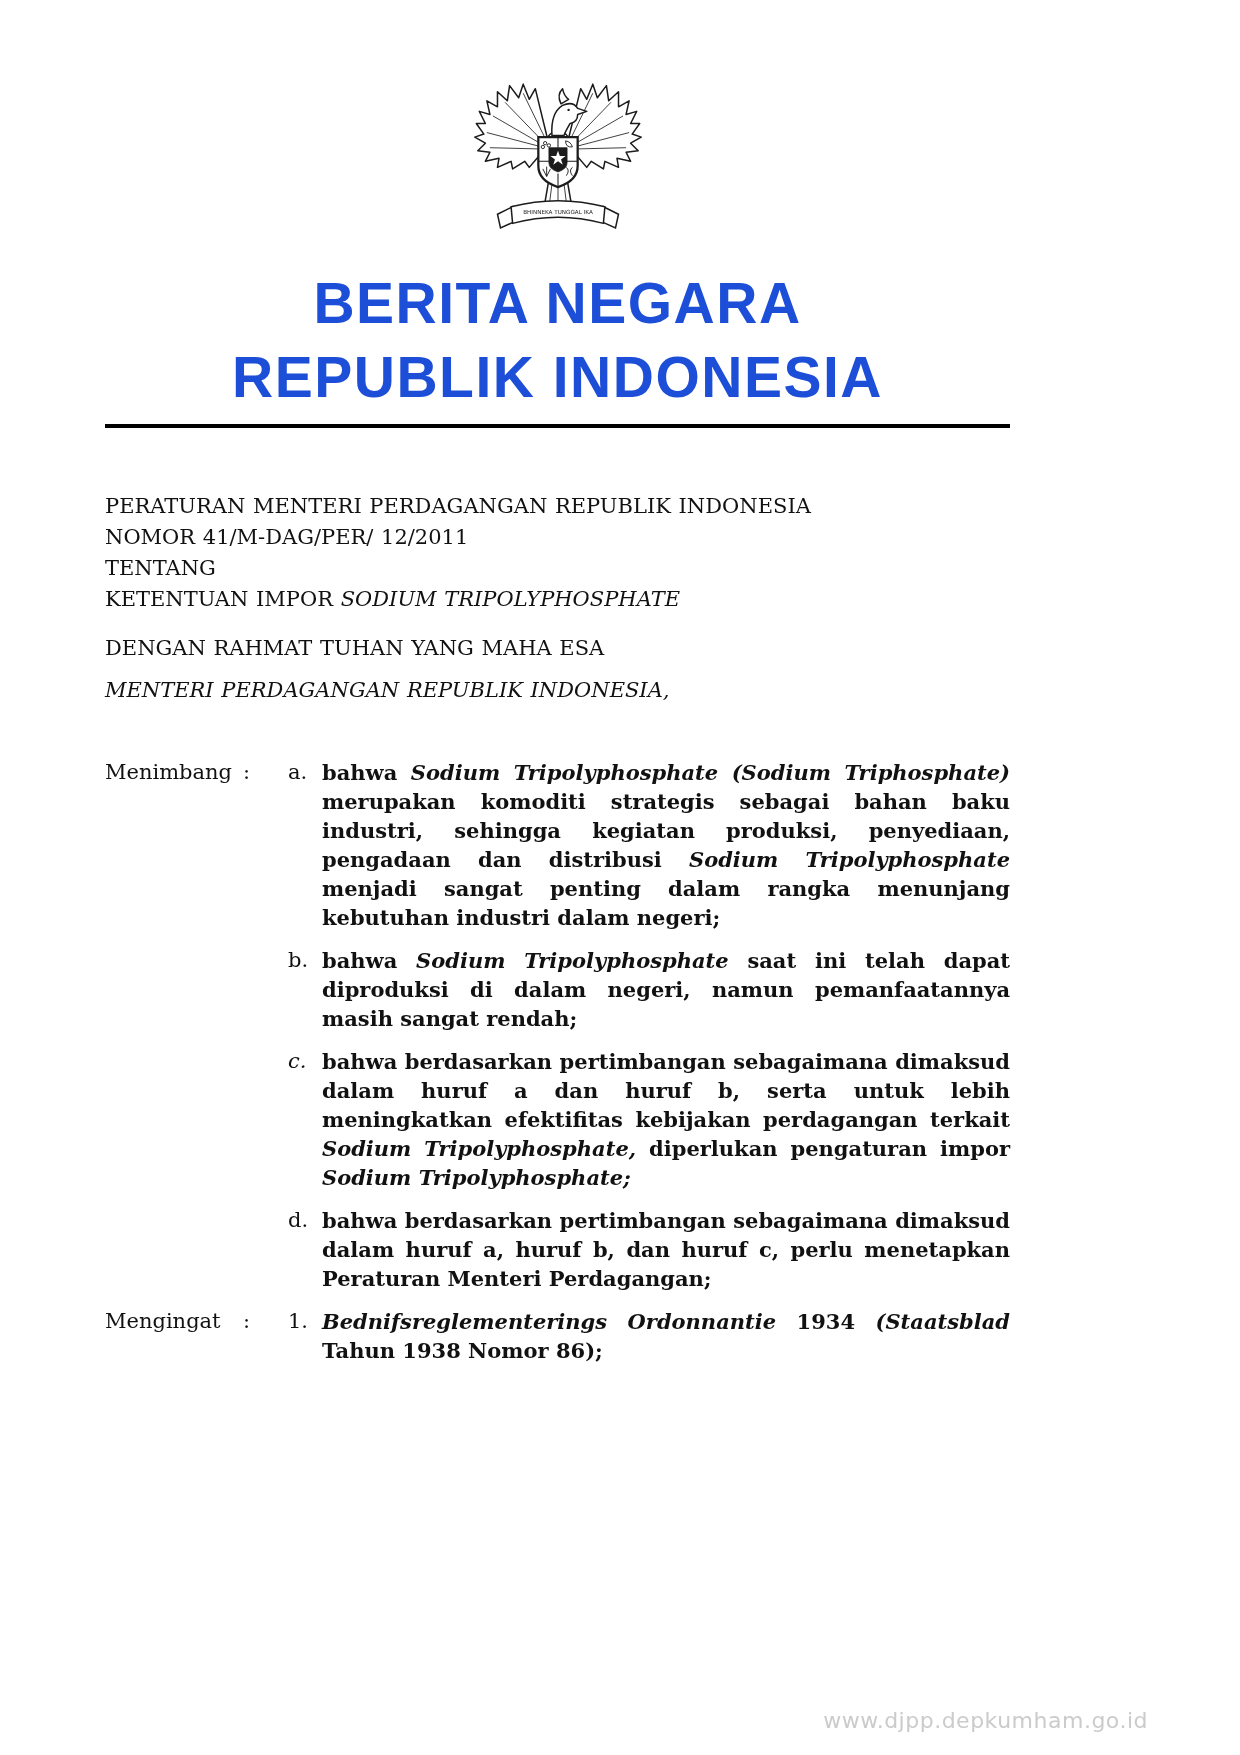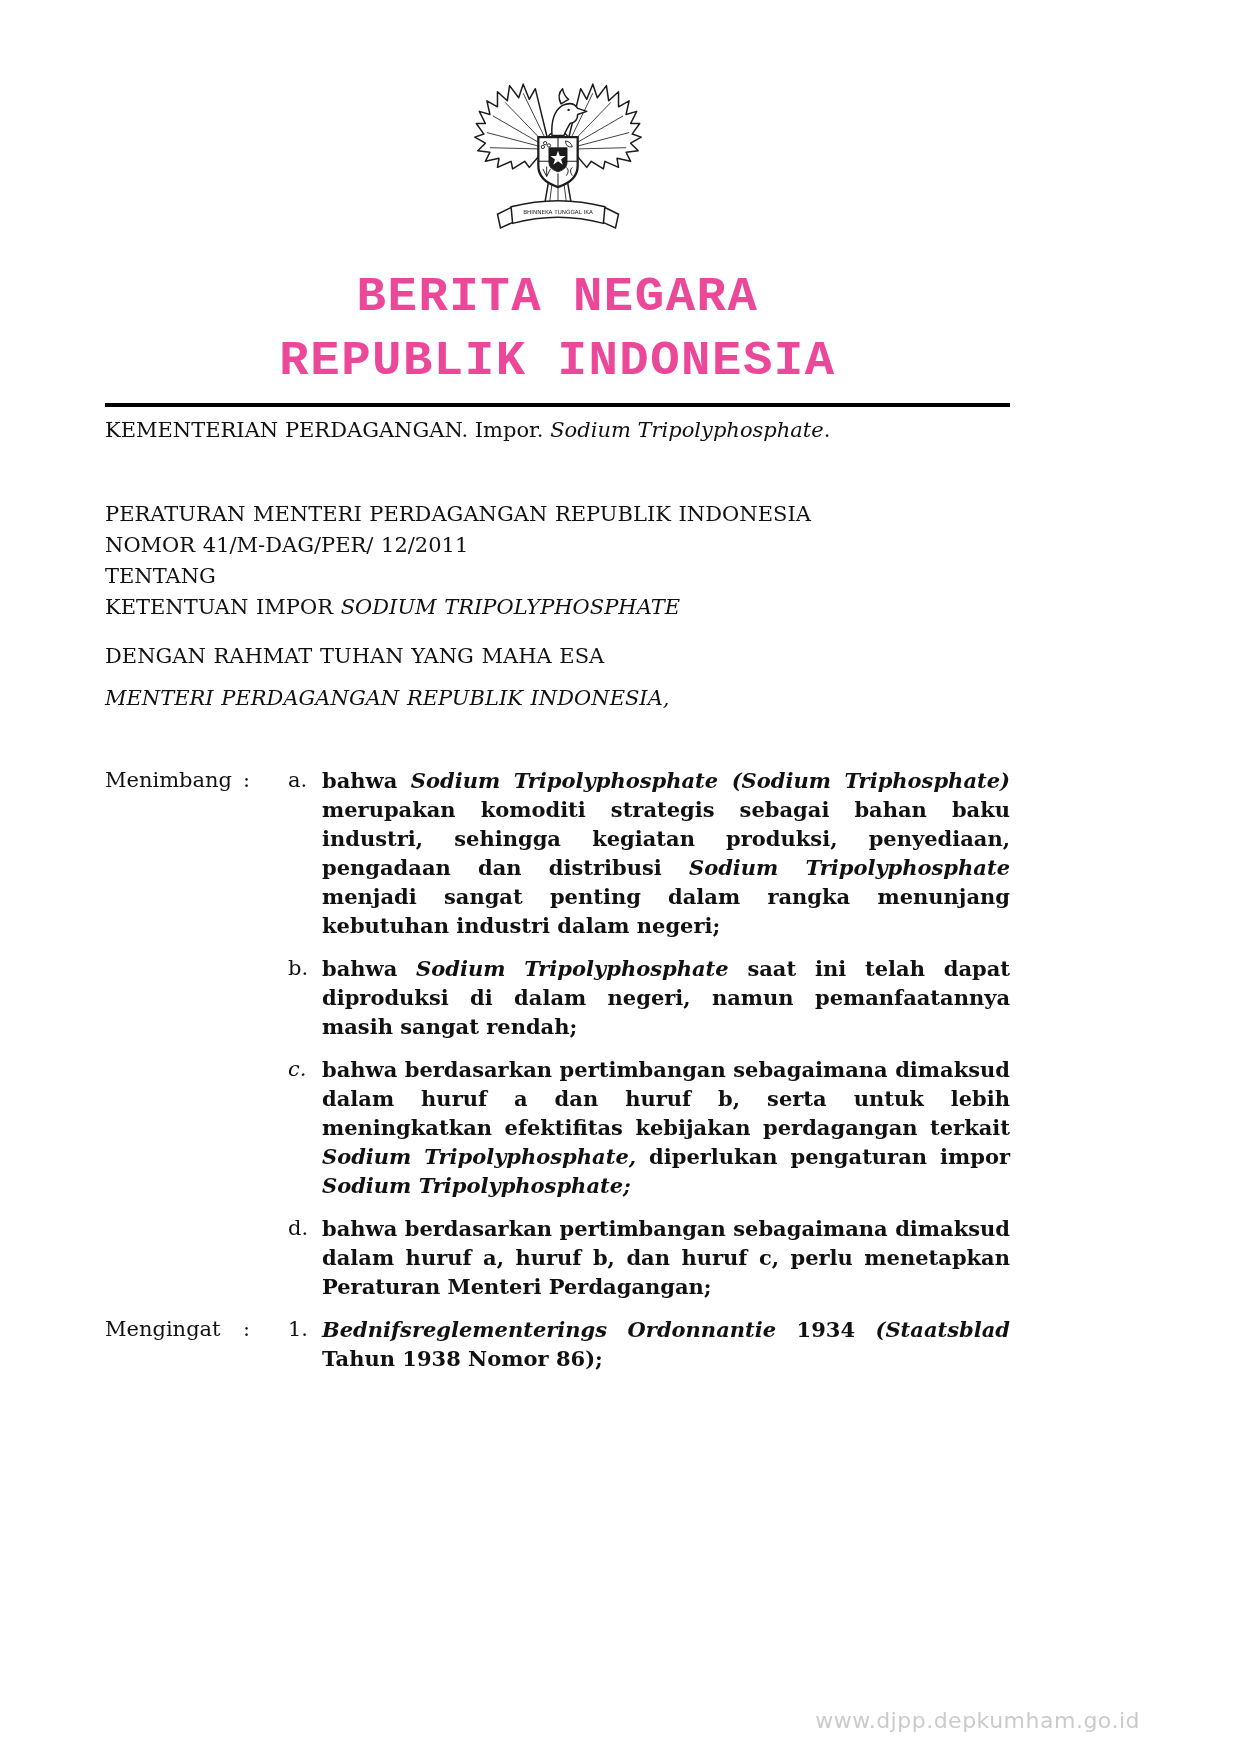--- a/index.html
+++ b/index.html
@@ -14,27 +14,27 @@
     width:1240px; height:1755px;
     background:#fff;
     overflow:hidden;
   }
   .content { padding:66px 230px 0 105px; }
 
   .emblem { width:182px; margin:0 auto 26px auto; }
   .emblem svg { display:block; }
 
   .masthead {
-    font-family:Liberation Mono, monospace;
+    font-family:Liberation Sans, sans-serif;
     font-weight:bold;
-    font-size:49px;
+    font-size:57px;
     line-height:1.3;
     letter-spacing:1.5px;
     text-align:center;
-    color:#ec4899;
+    color:#1d4ed8;
   }
 
   .rule { border-bottom:4px solid #000; margin-top:10px; }
 
   .header-row {
     display:flex;
     margin-top:9px;
     font-size:21px;
     line-height:29px;
   }
@@ -72,21 +72,21 @@
   .items { flex:1; display:flex; flex-direction:column; gap:14px; }
   .item  { display:flex; }
   .marker { width:34px; flex-shrink:0; }
   .marker.it { font-style:italic; }
   .itext { flex:1; text-align:justify;font-weight:bold; }
 
   i { font-style:italic; }
 
   .watermark {
     position:absolute;
-    right:100px; bottom:22px;
+    right:92px; bottom:22px;
     font-family:"DejaVu Sans", sans-serif;
     font-size:22px;
     color:#cbcbcb;
     letter-spacing:0.5px;
   }
 </style>
 </head>
 <body>
 
 <div class="page">
@@ -141,21 +141,20 @@
     </div>
 
     <div class="masthead">
       <div>BERITA NEGARA</div>
       <div>REPUBLIK INDONESIA</div>
     </div>
 
     <div class="rule"></div>
 
     <div class="header-row">
-      <div class="subject"><span>KEMENTERIAN PERDAGANGAN. Impor. </span><i>Sodium Tripolyphosphate</i><span>.</span></div>
     </div>
 
     <div class="title-block">
       <p>PERATURAN MENTERI PERDAGANGAN REPUBLIK INDONESIA</p>
       <p>NOMOR 41/M-DAG/PER/ 12/2011</p>
       <p>TENTANG</p>
       <p><span>KETENTUAN IMPOR </span><i>SODIUM TRIPOLYPHOSPHATE</i></p>
       <p class="gap">DENGAN RAHMAT TUHAN YANG MAHA ESA</p>
       <p class="gap-sm">MENTERI PERDAGANGAN REPUBLIK INDONESIA,</p>
     </div>

